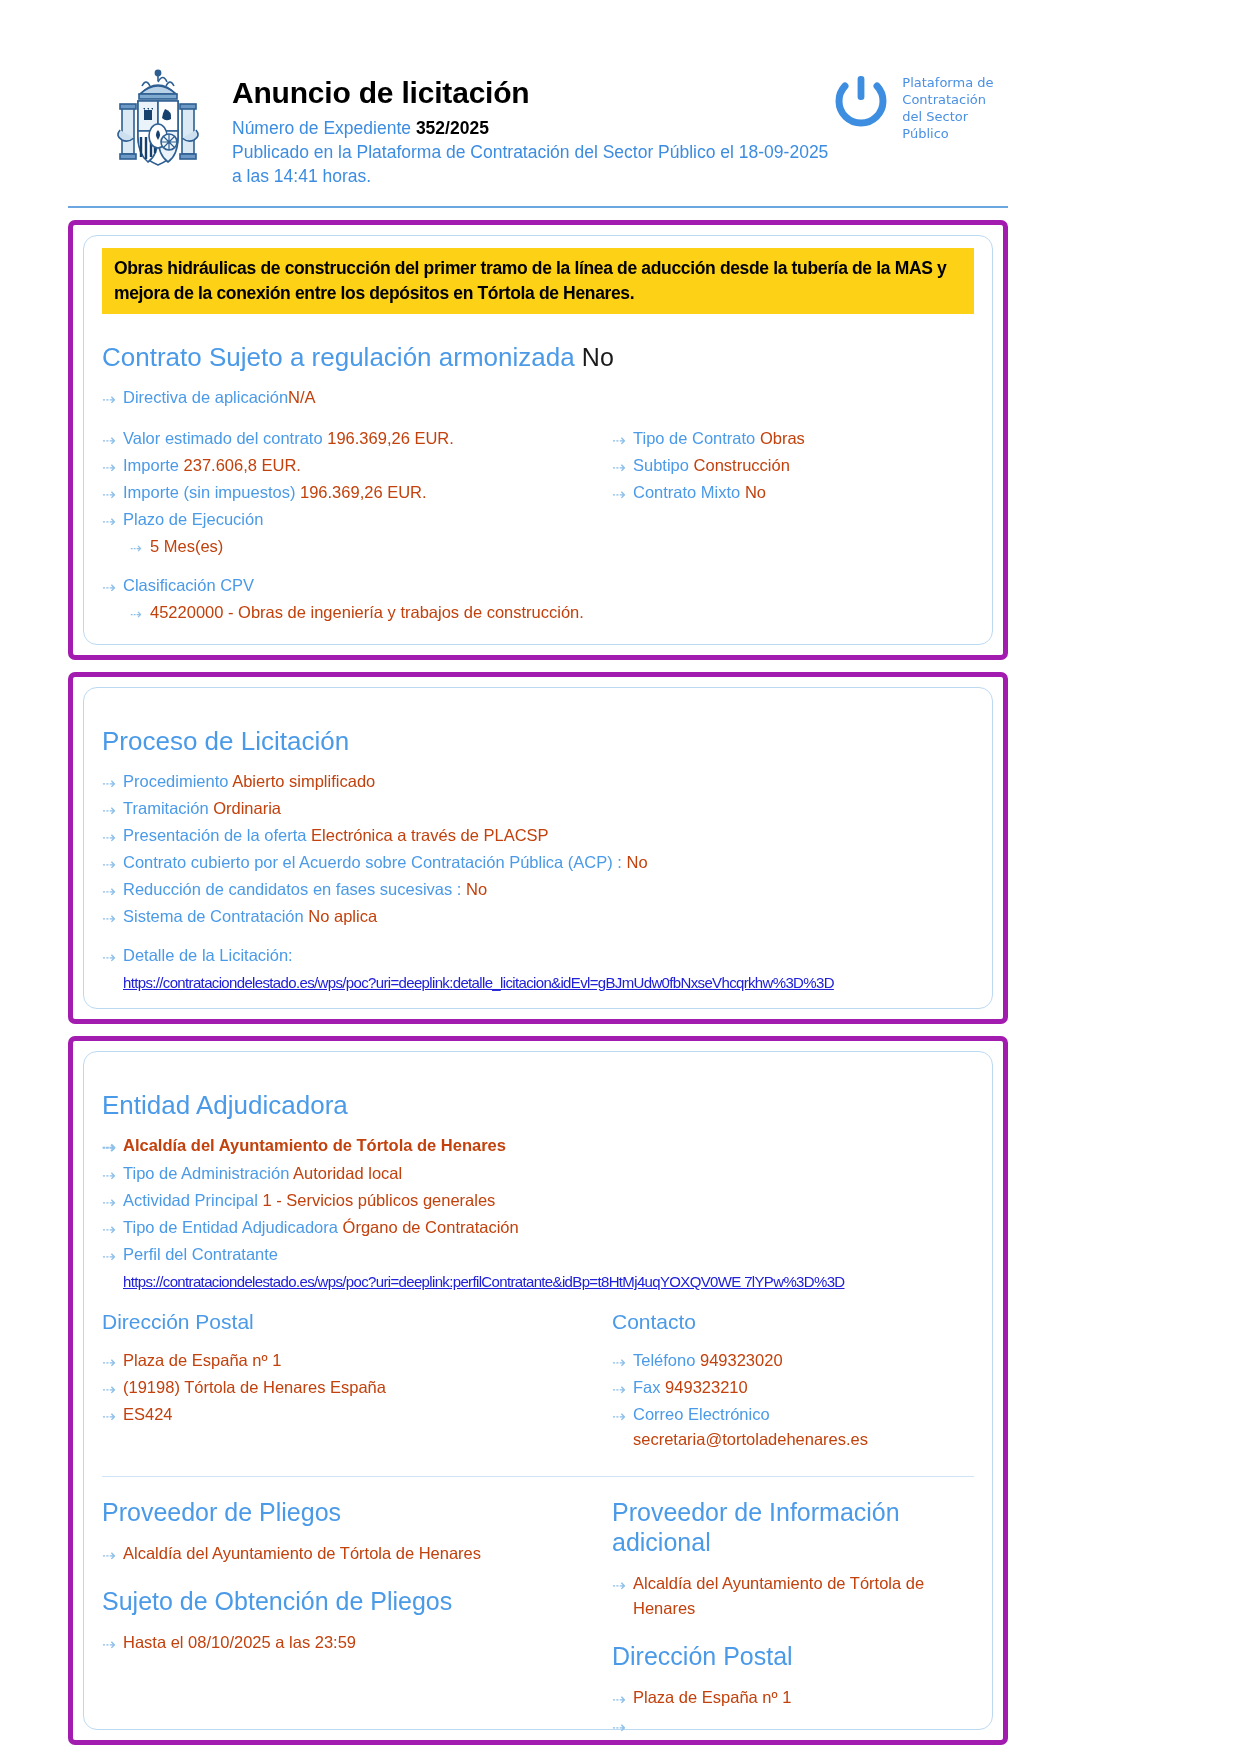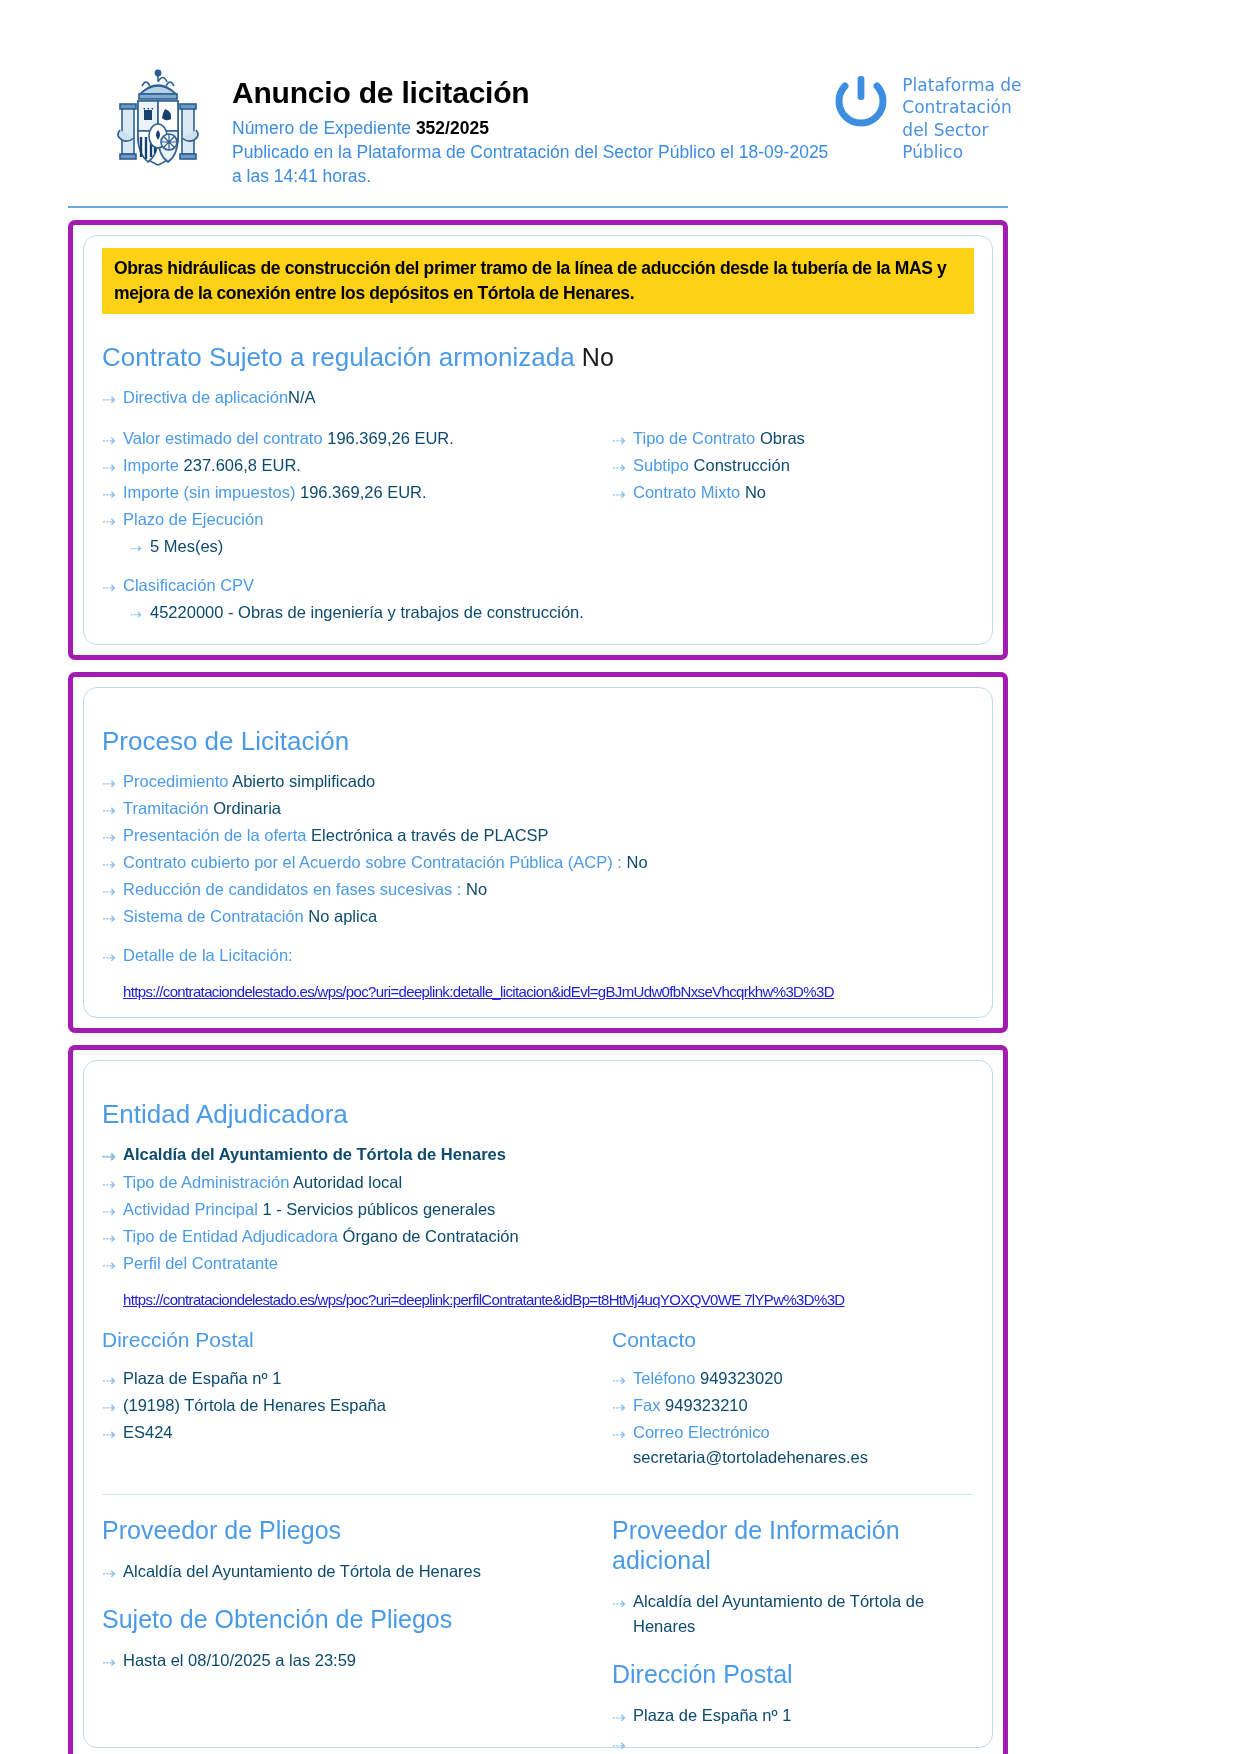--- a/index.html
+++ b/index.html
@@ -58,21 +58,21 @@
   .subline b { color: #000000; font-weight: bold; }
   .brand {
     flex: 0 0 auto;
     display: flex;
     align-items: flex-start;
     padding-top: 8px;
     gap: 8px;
   }
   .brand-mark { width: 66px; height: 66px; flex: 0 0 66px; }
   .brand-text {
-    font-size: 17px;
+    font-size: 13px;
     color: #4a90e2;
     line-height: 1.32;
     padding-top: 4px;
     font-family: "DejaVu Sans", sans-serif;
   }
 
   .header-rule {
     margin: 18px 68px 0 68px;
     border-top: 2px solid #6aa6e0;
     height: 0;
@@ -144,37 +144,37 @@
   ul.rows li.gap { margin-top: 14px; }
   ul.rows li .arrow {
     position: absolute;
     left: 0;
     top: 2px;
     width: 16px;
     height: 14px;
     color: #8fc0ea;
   }
   ul.rows li .lbl { color: #4a9ae8; }
-  ul.rows li .val { color: #0c4a6e; }
+  ul.rows li .val { color: #c2410c; }
   ul.rows li .val.bold { font-weight: bold; }
   ul.rows li.bold-item { font-weight: bold; }
   ul.rows li.indent { padding-left: 48px; }
   ul.rows li.indent .arrow { left: 27px; top: 3px; transform: scale(0.86); }
 
   a.url {
     display: inline-block;
     color: #2020d8;
     text-decoration: underline;
     font-size: 15px;
     font-family: "Liberation Sans", sans-serif;
     letter-spacing: -0.65px;
     margin-left: 0;
     word-break: break-all;
   }
-  .url-line { padding-left: 21px; margin-top: 15px; }
+  .url-line { padding-left: 21px; margin-top: 6px; }
 
   .cols {
     display: flex;
     align-items: flex-start;
   }
   .col-left { flex: 0 0 510px; }
   .col-right { flex: 1 1 auto; padding-left: 0; }
 
   .divider-soft {
     border-top: 1px solid #cfe3f7;

